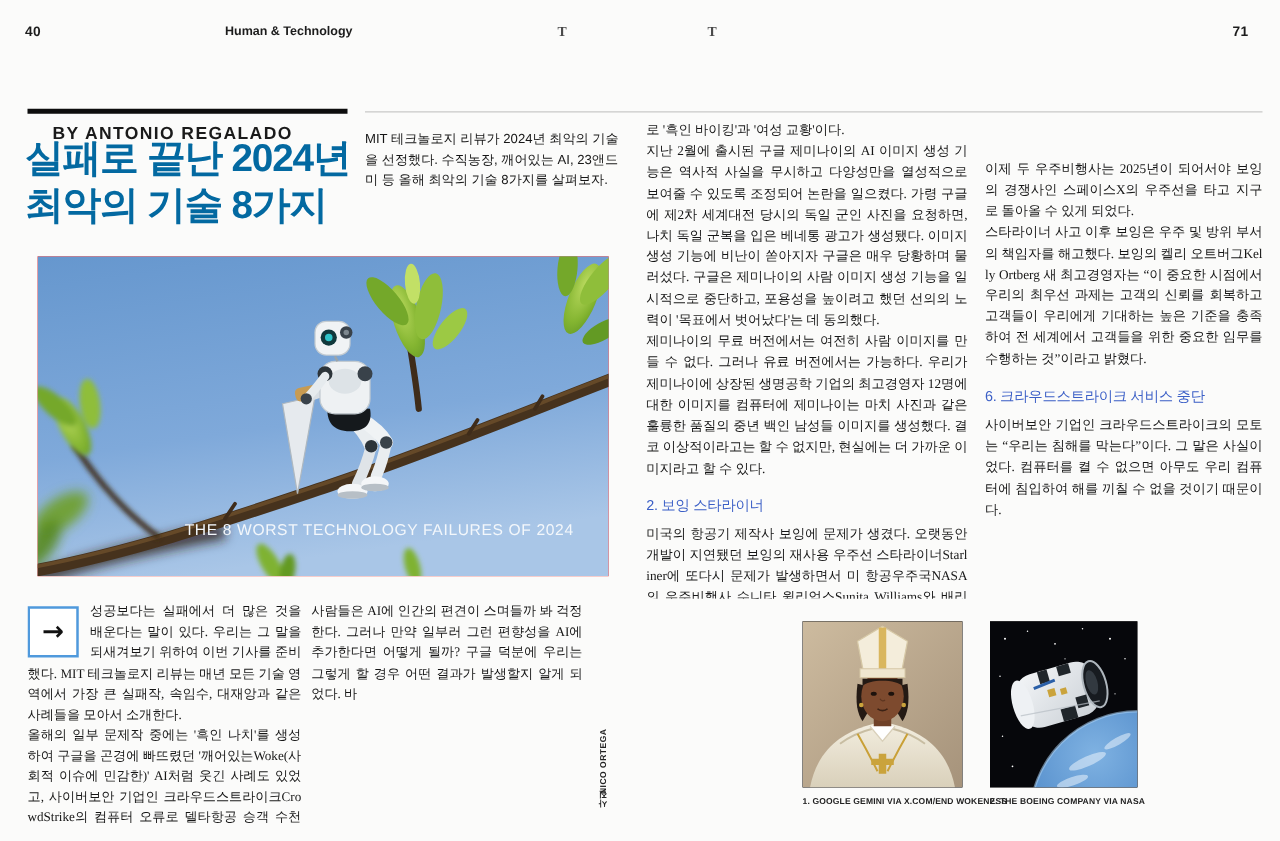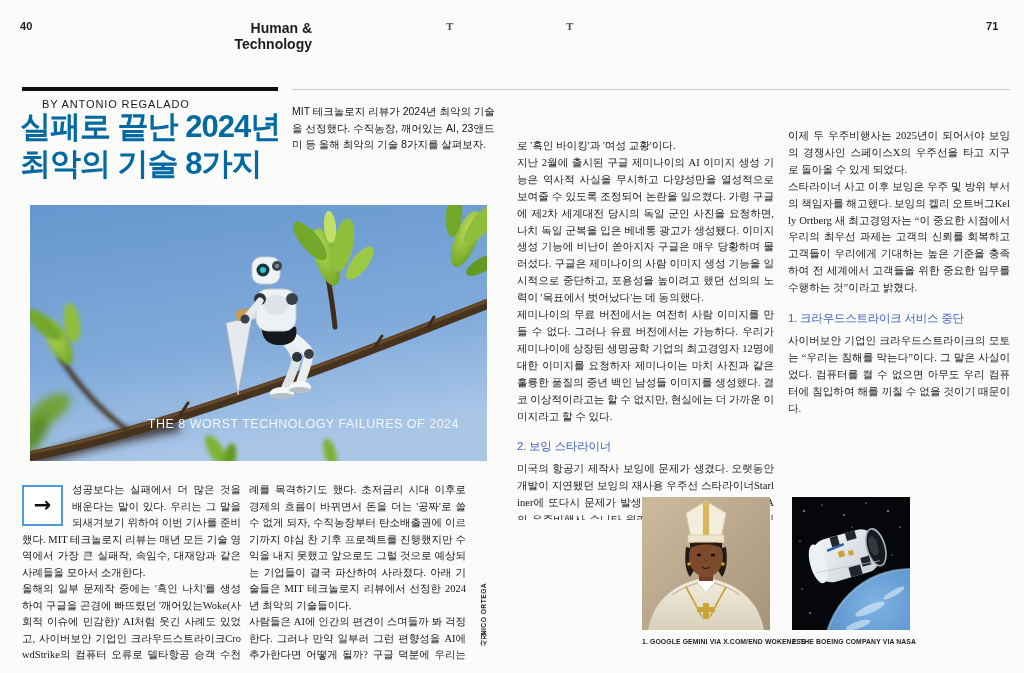--- a/index.html
+++ b/index.html
@@ -4,30 +4,30 @@
 <style>
   * { margin:0; padding:0; box-sizing:border-box; }
   html,body { width:1024px; height:673px; }
   body { font-family:"Liberation Sans","DejaVu Sans",sans-serif; background:#fbfbfa; color:#1c1c1c; }
   .spread { position:relative; width:1024px; height:673px; background:#fbfbfa; overflow:hidden; }
 
   
   .pageno { position:absolute; top:20px; font-size:11px; font-weight:700; letter-spacing:.02em; }
   .pageno.left { left:20px; }
   .pageno.right { left:986px; }
-  .section-head { position:absolute; top:20px; left:180px; width:132px; text-align:right; font-size:14px; font-weight:700; }
+  .section-head { position:absolute; top:20px; left:180px; width:132px; text-align:left; font-size:10px; font-weight:700; }
   .t-mark { position:absolute; top:20px; font-size:11px; font-weight:800; color:#4a4a4a; font-family:"Liberation Serif",serif; }
   .t-mark.l { left:446px; } .t-mark.r { left:566px; }
 
   
   .rule-black { position:absolute; left:22px; top:87px; width:256px; height:4px; background:#0d0d0d; }
   .rule-gray { position:absolute; left:292px; top:89px; width:718px; height:1.3px; background:#c9c9c7; }
 
   
-  .byline { position:absolute; left:22px; top:98px; font-size:11px; font-weight:400; letter-spacing:.08em; color:#1a1a1a;padding-left:20px; }
+  .byline { position:absolute; left:22px; top:98px; font-size:14px; font-weight:700; letter-spacing:.08em; color:#1a1a1a;padding-left:20px; }
   .title { position:absolute; left:20px; top:108px; width:270px; font-size:31px; line-height:37px; font-weight:800; letter-spacing:-1px; color:#0369a1; }
   .standfirst { position:absolute; left:292px; top:103px; width:204px; font-size:11px; line-height:17px; color:#1d1d1d; }
 
   
   .hero { position:absolute; left:30px; top:205px; width:457px; height:256px; overflow:hidden; background:#ef4444; }
   .hero svg { display:block; }
   .hero-caption { position:absolute; right:28px; bottom:30px; font-size:12.5px; letter-spacing:.04em; color:#f3f7fb; font-weight:500; }
 
   
   .bodytext { font-family:"Liberation Serif","DejaVu Serif",serif; font-size:10.5px; line-height:16.5px; text-align:justify; word-break:break-all; color:#161616; }
@@ -179,38 +179,37 @@
 
   <div class="col col-l1 bodytext">
     <div class="jumpbox">
       <span>→</span>
     </div>
     <p>성공보다는 실패에서 더 많은 것을 배운다는 말이 있다. 우리는 그 말을 되새겨보기 위하여 이번 기사를 준비했다. MIT 테크놀로지 리뷰는 매년 모든 기술 영역에서 가장 큰 실패작, 속임수, 대재앙과 같은 사례들을 모아서 소개한다.</p>
     <p>올해의 일부 문제작 중에는 '흑인 나치'를 생성하여 구글을 곤경에 빠뜨렸던 '깨어있는Woke(사회적 이슈에 민감한)' AI처럼 웃긴 사례도 있었고, 사이버보안 기업인 크라우드스트라이크CrowdStrike의 컴퓨터 오류로 델타항공 승객 수천 명의 발이 묶였던 사건처럼 소송으로 이어진 사례도 있었다. 또한 초저금리 시대였던 2020년부터 2022년까지 경쟁적으로 사업을 확장했던 스타트업들의 실패 사</p>
   </div>
 
   <div class="col col-l2 bodytext">
-    <p>례를 목격하기도 했다. 초저금리 시대 이후로 경제의 흐름이 바뀌면서 돈을 더는 '공짜'로 쓸 수 없게 되자, 수직농장부터 탄소배출권에 이르기까지 야심 찬 기후 프로젝트를 진행했지만 수익을 내지 못했고 앞으로도 그럴 것으로 예상되는 기업들이 결국 파산하여 사라졌다. 아래 기술들은 MIT 테크놀로지 리뷰에서 선정한 2024년 최악의 기술들이다.</p>
     <p>사람들은 AI에 인간의 편견이 스며들까 봐 걱정한다. 그러나 만약 일부러 그런 편향성을 AI에 추가한다면 어떻게 될까? 구글 덕분에 우리는 그렇게 할 경우 어떤 결과가 발생할지 알게 되었다. 바</p>
   </div>
 
   <div class="vcredit">사진 NICO ORTEGA</div>
 
-  <div class="col col-r1 bodytext" style="font-size:10.6px;line-height:16.9px;margin-top:41px;">
+  <div class="col col-r1 bodytext" style="font-size:10.6px;line-height:16.9px;">
     <p>로 '흑인 바이킹'과 '여성 교황'이다.</p>
     <p>지난 2월에 출시된 구글 제미나이의 AI 이미지 생성 기능은 역사적 사실을 무시하고 다양성만을 열성적으로 보여줄 수 있도록 조정되어 논란을 일으켰다. 가령 구글에 제2차 세계대전 당시의 독일 군인 사진을 요청하면, 나치 독일 군복을 입은 베네통 광고가 생성됐다. 이미지 생성 기능에 비난이 쏟아지자 구글은 매우 당황하며 물러섰다. 구글은 제미나이의 사람 이미지 생성 기능을 일시적으로 중단하고, 포용성을 높이려고 했던 선의의 노력이 '목표에서 벗어났다'는 데 동의했다.</p>
-    <p>제미나이의 무료 버전에서는 여전히 사람 이미지를 만들 수 없다. 그러나 유료 버전에서는 가능하다. 우리가 제미나이에 상장된 생명공학 기업의 최고경영자 12명에 대한 이미지를 요청하자 제미나이는 마치 사진과 같은 훌륭한 품질의 중년 백인 남성들 이미지를 생성했다. 결코 이상적이라고는 할 수 없지만, 현실에는 더 가까운 이미지라고 할 수 있다.</p>
+    <p>제미나이의 무료 버전에서는 여전히 사람 이미지를 만들 수 없다. 그러나 유료 버전에서는 가능하다. 우리가 제미나이에 상장된 생명공학 기업의 최고경영자 12명에 대한 이미지를 컴퓨터에 제미나이는 마치 사진과 같은 훌륭한 품질의 중년 백인 남성들 이미지를 생성했다. 결코 이상적이라고는 할 수 없지만, 현실에는 더 가까운 이미지라고 할 수 있다.</p>
     <p class="sec-head">2. 보잉 스타라이너</p>
     <p>미국의 항공기 제작사 보잉에 문제가 생겼다. 오랫동안 개발이 지연됐던 보잉의 재사용 우주선 스타라이너Starliner에 또다시 문제가 발생하면서 미 항공우주국NASA의 우주비행사 수니타 윌리엄스Sunita Williams와 배리 윌모어Barry Wilmore가 국제우주정거장에 고립됐다. 지난 6월 스타라이너 우주선은 장기 임무를 수행하기 전에 테스트를 위하여 8일간의 짧은 왕복 비행 임무를 수행하기로 했다. 그러나 헬륨 누출과 추진기 문제로 인해 스타라이너는 우주비행사 두 명을 국제우주정거장에 남겨두고 빈손으로 귀환해야 했다.</p>
   </div>
 
   <div class="col col-r2 bodytext" style="font-size:10.6px;line-height:16.9px;margin-top:31px;">
     <p>이제 두 우주비행사는 2025년이 되어서야 보잉의 경쟁사인 스페이스X의 우주선을 타고 지구로 돌아올 수 있게 되었다.</p>
     <p>스타라이너 사고 이후 보잉은 우주 및 방위 부서의 책임자를 해고했다. 보잉의 켈리 오트버그Kelly Ortberg 새 최고경영자는 “이 중요한 시점에서 우리의 최우선 과제는 고객의 신뢰를 회복하고 고객들이 우리에게 기대하는 높은 기준을 충족하여 전 세계에서 고객들을 위한 중요한 임무를 수행하는 것”이라고 밝혔다.</p>
-    <p class="sec-head">1. 크라우드스트라이크 서비스 중단</p>
+    <p class="sec-head">6. 크라우드스트라이크 서비스 중단</p>
     <p>사이버보안 기업인 크라우드스트라이크의 모토는 “우리는 침해를 막는다”이다. 그 말은 사실이었다. 컴퓨터를 켤 수 없으면 아무도 우리 컴퓨터에 침입하여 해를 끼칠 수 없을 것이기 때문이다.</p>
 
   </div>
 
   <div class="fig fig-gemini">
     <svg width="128" height="133" viewBox="0 0 128 133">
       <defs>
         <linearGradient id="popebg" x1="0" y1="0" x2="1" y2="1">
           <stop offset="0" stop-color="#cdbb9f"></stop>
             <stop offset="1" stop-color="#a6937b"></stop>

